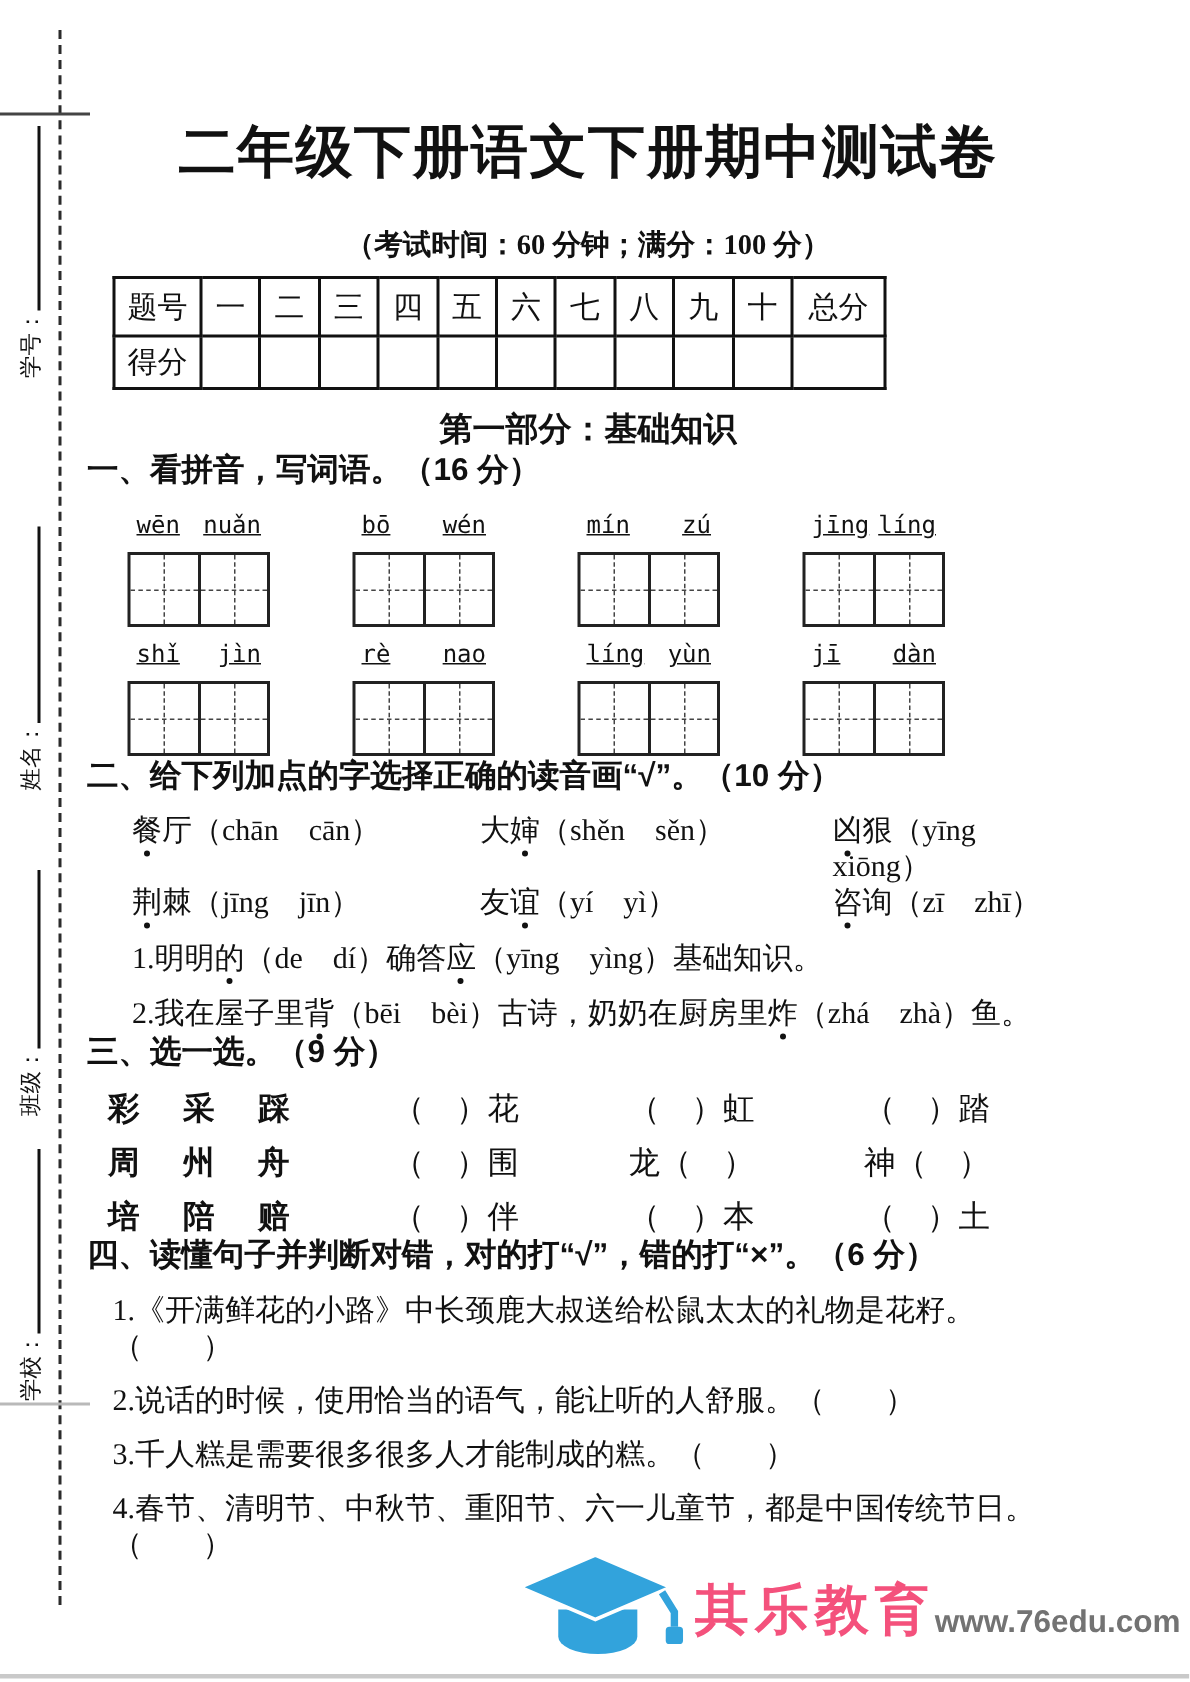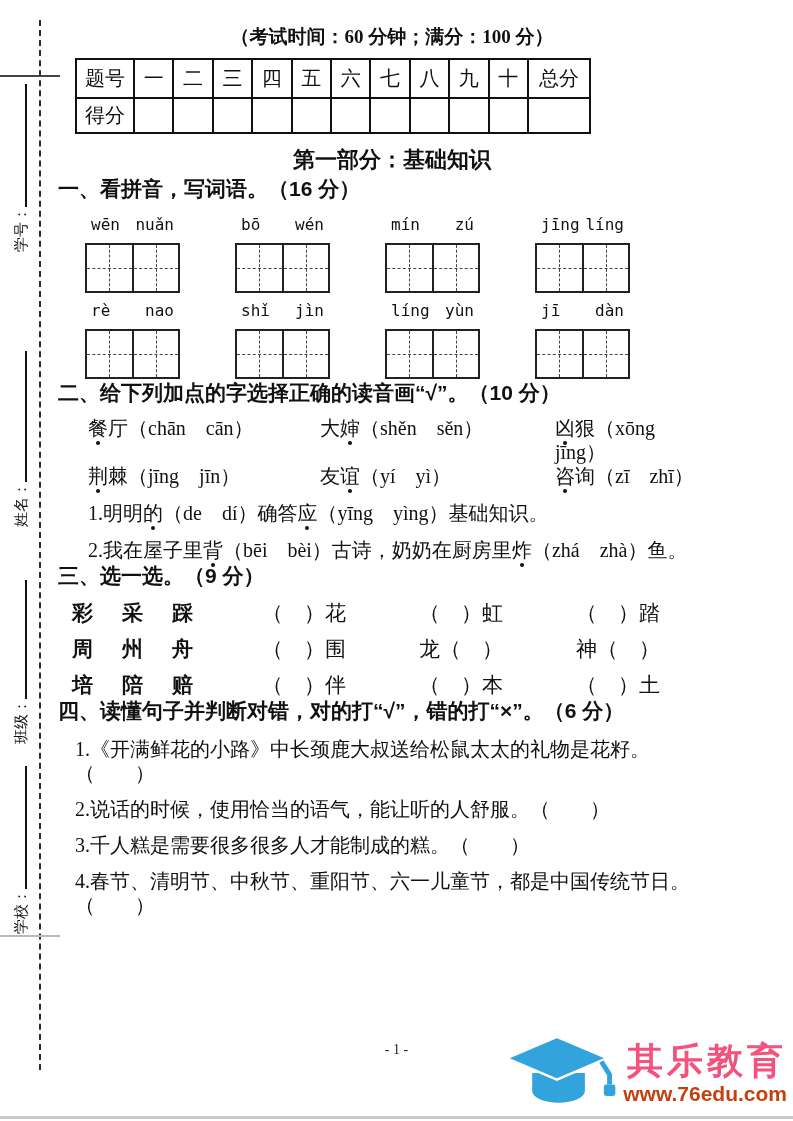--- a/index.html
+++ b/index.html
@@ -31,21 +31,21 @@
   h2.section{margin:12px 0 0 0;text-align:center;font-size:22px;line-height:1.3;}
   h3.qhead{margin:0;font-size:21px;line-height:1.3;}
   .mt-q1{margin-top:16px;}
   .mt-q2{margin-top:19px;}
   .mt-q3{margin-top:13px;}
   .mt-q4{margin-top:10px;}
   
   .py-row{display:flex;gap:55px;padding-left:27px;}
   .py-row.r1{margin-top:13px;}
   .py-row.r2{margin-top:8px;}
-  .py-group{width:95px;}
+  .py-group{width:95px;text-decoration:underline;}
   .py-label{display:flex;justify-content:space-between;padding:0 6px;font-family:"DejaVu Sans Mono",monospace;font-size:16px;height:20px;line-height:20px;margin-bottom:8px;}
   .tzg{display:flex;width:95px;height:50px;border:2px solid #222;box-sizing:border-box;background:#fff;}
   .tzg .cell{flex:1;position:relative;}
   .tzg .cell + .cell{border-left:2px solid #222;}
   .tzg .cell::before{content:"";position:absolute;left:50%;top:0;bottom:0;border-left:1px dashed #444;}
   .tzg .cell::after{content:"";position:absolute;top:50%;left:0;right:0;border-top:1px dashed #444;}
   
   .q2-grid{display:grid;grid-template-columns:232px 235px auto;padding-left:30px;margin-top:10px;font-size:20px;line-height:24px;}
   .q2-sent{margin:13px 0 0 0;padding-left:30px;font-size:20px;line-height:24px;}
   .em-dot{position:relative;display:inline-block;}
@@ -54,21 +54,21 @@
   .q3-row{display:grid;grid-template-columns:190px 157px 157px auto;padding-left:14px;margin-top:12px;font-size:21px;line-height:24px;}
   .q3-row .chars{font-weight:bold;letter-spacing:4px;}
   
   .q4-item{margin:12px 0 0 0;padding-left:17px;font-size:20px;line-height:24px;}
   .q4-item.first{}
   
   .page-num{position:absolute;left:0;right:0;top:1042px;text-align:center;font-size:14px;color:#222;}
   .bottom-line{position:absolute;left:0;right:0;bottom:2px;height:3px;background:#c9c9c9;}
   .logo{position:absolute;right:6px;bottom:10px;display:flex;align-items:center;gap:6px;}
   .logo .cap{width:112px;height:76px;}
-  .logo .txt{display:flex;flex-direction:column;align-items:flex-end;}
+  .logo .txt{display:flex;flex-direction:row;align-items:flex-end;}
   .logo .brand{font-family:"Liberation Sans","DejaVu Sans",sans-serif;font-weight:bold;font-size:36px;line-height:1.1;letter-spacing:4px;}
   .logo .url{font-family:"Liberation Sans","DejaVu Sans",sans-serif;font-weight:bold;font-size:21px;line-height:1.1;margin-top:2px;}
 </style>
 </head>
 <body>
 
 <div class="page">
 
   <div class="seal-dash"></div>
   <div class="seal-hline-top"></div>
@@ -86,20 +86,21 @@
     <span>班级：</span>
       <span class="wline"></span>
   </div>
   <div class="seal-group" style="top:934px;width:168px;">
     <span>学校：</span>
       <span class="wline"></span>
   </div>
 
   <div class="content">
 
+    <h1 class="title">二年级下册语文下册期中测试卷</h1>
     <div class="subtitle">（考试时间：60 分钟；满分：100 分）</div>
 
     <table class="score">
       <tbody>
           <tr class="r1">
         <td class="c-first">题号</td>
         <td>一</td>
         <td>二</td>
         <td>三</td>
         <td>四</td>
@@ -169,32 +170,32 @@
           </div>
         <div class="tzg">
             <div class="cell"></div>
             <div class="cell"></div>
           </div>
       </div>
     </div>
     <div class="py-row r2">
       <div class="py-group">
         <div class="py-label">
+            <span>shǐ</span>
+            <span>jìn</span>
+          </div>
+        <div class="tzg">
+            <div class="cell"></div>
+            <div class="cell"></div>
+          </div>
+      </div>
+      <div class="py-group">
+        <div class="py-label">
             <span>rè</span>
             <span>nao</span>
-          </div>
-        <div class="tzg">
-            <div class="cell"></div>
-            <div class="cell"></div>
-          </div>
-      </div>
-      <div class="py-group">
-        <div class="py-label">
-            <span>shǐ</span>
-            <span>jìn</span>
           </div>
         <div class="tzg">
             <div class="cell"></div>
             <div class="cell"></div>
           </div>
       </div>
       <div class="py-group">
         <div class="py-label">
             <span>líng</span>
             <span>yùn</span>
@@ -213,21 +214,21 @@
             <div class="cell"></div>
             <div class="cell"></div>
           </div>
       </div>
     </div>
 
     <h3 class="qhead hd mt-q2">二、给下列加点的字选择正确的读音画“√”。（10 分）</h3>
     <div class="q2-grid">
       <span><span class="em-dot">餐</span><span>厅（chān　cān）</span></span>
       <span><span>大</span><span class="em-dot">婶</span><span>（shěn　sěn）</span></span>
-      <span><span class="em-dot">凶</span><span>狠（xōng　jīng）</span></span>
+      <span><span class="em-dot">凶</span><span>狠（yīng　xiōng）</span></span>
       <span><span class="em-dot">荆</span><span>棘（jīng　jīn）</span></span>
       <span><span>友</span><span class="em-dot">谊</span><span>（yí　yì）</span></span>
       <span><span class="em-dot">咨</span><span>询（zī　zhī）</span></span>
     </div>
     <p class="q2-sent"><span>1.明明</span><span class="em-dot">的</span><span>（de　dí）确答</span><span class="em-dot">应</span><span>（yīng　yìng）基础知识。</span></p>
     <p class="q2-sent"><span>2.我在屋子里</span><span class="em-dot">背</span><span>（bēi　bèi）古诗，奶奶在厨房里</span><span class="em-dot">炸</span><span>（zhá　zhà）鱼。</span></p>
 
     <h3 class="qhead hd mt-q3">三、选一选。（9 分）</h3>
     <div class="q3-row">
       <span class="chars">彩　采　踩</span>
@@ -259,18 +260,18 @@
 
   <div class="logo">
     <svg class="cap" viewBox="0 0 136 92" xmlns="http://www.w3.org/2000/svg" style="color: rgb(50, 163, 220);">
       <path d="M33,46 L97,46 L97,68 A32,14 0 0 1 33,68 Z" fill="currentColor"></path>
       <polygon points="63,2 124,28 63,54 2,28" fill="currentColor" stroke="#fff" stroke-width="3"></polygon>
       <path d="M117,32 L127,48 L127,60" fill="none" stroke="currentColor" stroke-width="6"></path>
       <rect x="120" y="60" width="14" height="14" rx="3" fill="currentColor"></rect>
     </svg>
     <div class="txt">
       <div class="brand" style="color: rgb(244, 81, 124);">其乐教育</div>
-      <div class="url" style="color: #c2410c;">www.76edu.com</div>
+      <div class="url" style="color: #737373;">www.76edu.com</div>
     </div>
   </div>
 
   <div class="bottom-line"></div>
 </div>
 
 </body></html>

